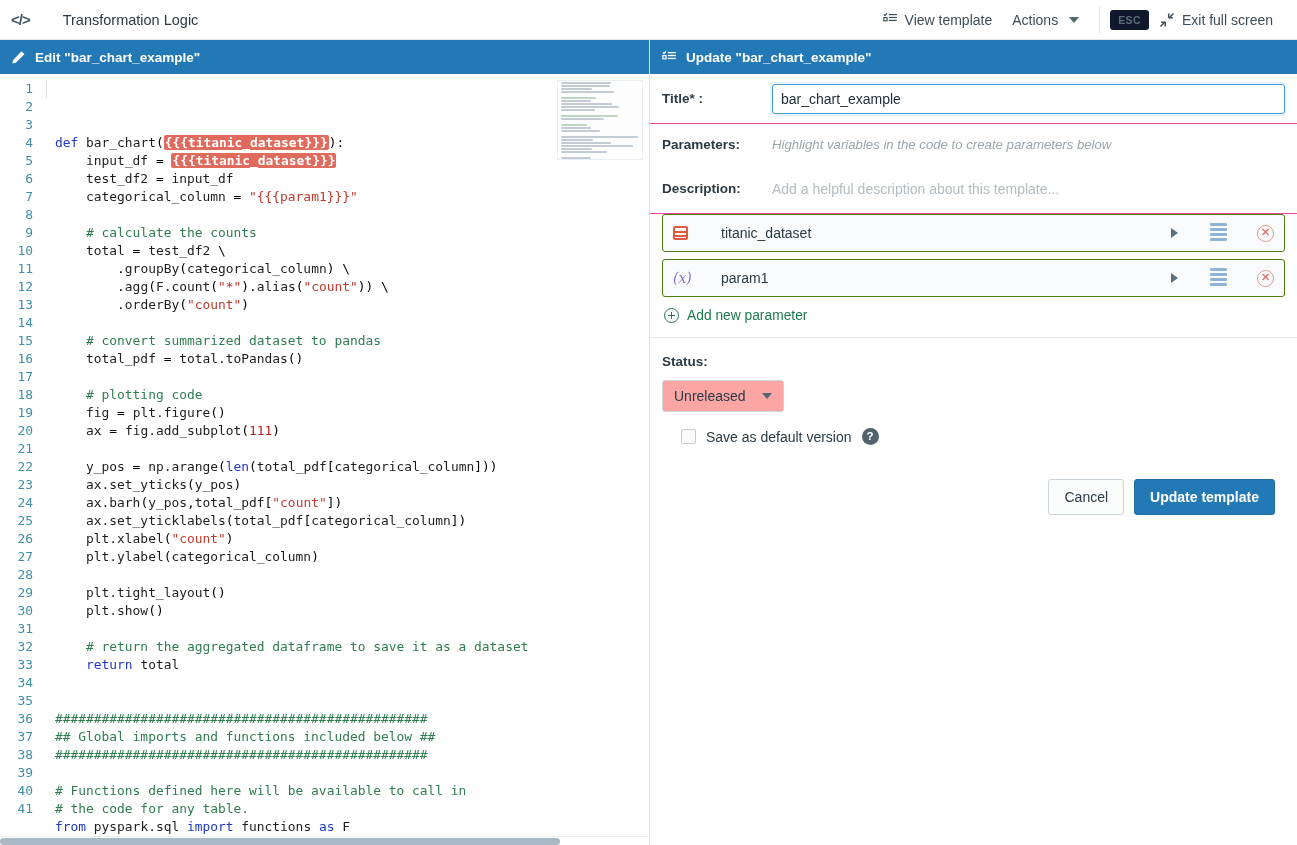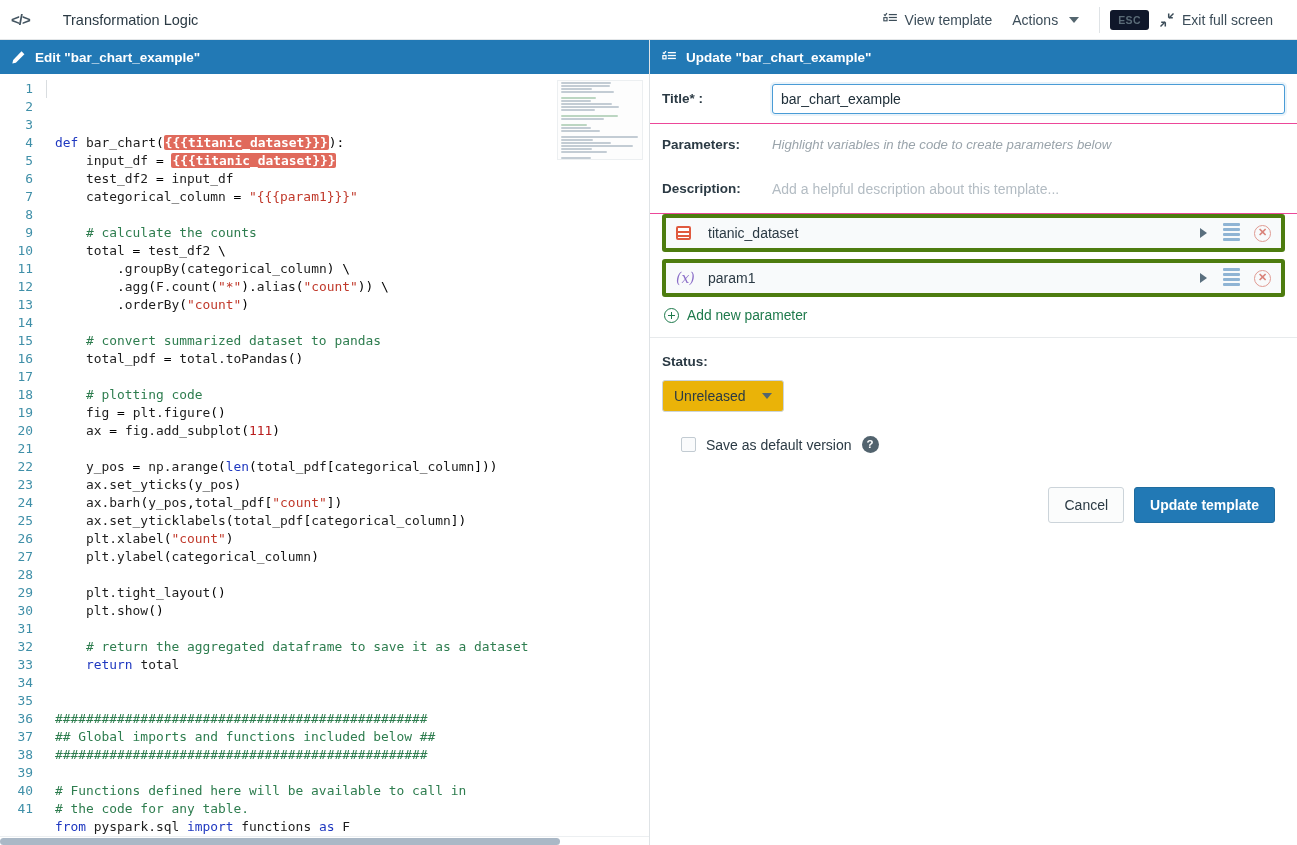--- a/index.html
+++ b/index.html
@@ -104,21 +104,21 @@
     padding:0 8px; font-size:14px; color:#20303a; outline:none;
     font-family:"Liberation Sans", sans-serif; background:#fff;
     box-shadow:0 0 0 2px rgba(74,156,214,.12);
   }
   .desc-placeholder { flex:1; font-size:14px; color:#b3bcc3; }
   .params-hint { flex:1; font-size:13.2px; color:#9aa4ab; font-style:italic; }
 
   .params-block { padding:0 12px 6px 12px; border-bottom:1px solid #e7eaec; }
   .param-row {
     display:flex; align-items:center; height:38px; margin-bottom:7px;
-    background:#f8fafb; border:4px solid #4d7c0f; border-radius:3px; padding:4px 10px;
+    background:#f8fafb; border:1px solid #4d7c0f; border-radius:3px; padding:4px 10px;gap:16px;
   }
   .param-icon { width:26px; flex:0 0 26px; display:flex; align-items:center; }
   .tbl-icon { width:15px; height:14px; border:2px solid #e05a3f; border-radius:2px; position:relative; background:#fff; }
   .tbl-icon::before { content:""; position:absolute; left:0; right:0; top:3px; height:2px; background:#e05a3f; }
   .tbl-icon::after  { content:""; position:absolute; left:0; right:0; top:7px; height:2px; background:#e05a3f; }
   .fx-icon { font-family:"DejaVu Serif", serif; font-style:italic; color:#8b6ec8; font-size:14px; }
   .param-name { flex:1; font-size:14px; color:#2b3a44; padding-left:6px; }
   .p-arrow { width:0;height:0;border-top:5px solid transparent;border-bottom:5px solid transparent;
              border-left:7px solid #5a6f7e; margin-right:16px; cursor:pointer; }
   .p-lines { width:17px; margin-right:14px; cursor:pointer; }
@@ -136,24 +136,24 @@
     width:15px;height:15px;border:1.7px solid #1e7a4c;border-radius:50%;
     position:relative; flex:0 0 15px;
   }
   .plus-circ::before{content:"";position:absolute;left:3px;right:3px;top:5.6px;height:1.8px;background:#1e7a4c;}
   .plus-circ::after {content:"";position:absolute;top:3px;bottom:3px;left:5.6px;width:1.8px;background:#1e7a4c;}
 
   .status-block { padding:16px 12px 0 12px; }
   .status-label { font-size:13.5px; font-weight:700; color:#2b3a44; margin-bottom:11px; }
   .status-select {
     display:inline-flex; align-items:center; gap:12px;
-    border:1px solid #ccd4da; border-radius:3px; background:#eab308;
+    border:1px solid #ccd4da; border-radius:3px; background:#fca5a5;
     padding:7px 11px; font-size:14px; color:#2b3a44; cursor:pointer;
   }
-  .chk-row { display:flex; align-items:center; gap:10px; margin-top:24px;padding-left:19px; }
+  .chk-row { display:flex; align-items:center; gap:10px; margin-top:16px;padding-left:19px; }
   .chk-box { width:15px;height:15px;border:1.5px solid #c2cbd2;border-radius:2px;background:#fafbfc;cursor:pointer; }
   .chk-label { font-size:14px; color:#2b3a44; }
   .help-circ {
     width:17px;height:17px;border-radius:50%;background:#52636e;color:#fff;
     font-size:11.5px;font-weight:700;text-align:center;line-height:17px;cursor:pointer;
     font-family:"Liberation Sans", sans-serif;
   }
   .btn-row { display:flex; justify-content:flex-end; gap:10px; padding:34px 10px 0 12px; }
   .btn {
     font-size:14px; border-radius:3px; padding:9px 15px; cursor:pointer;

